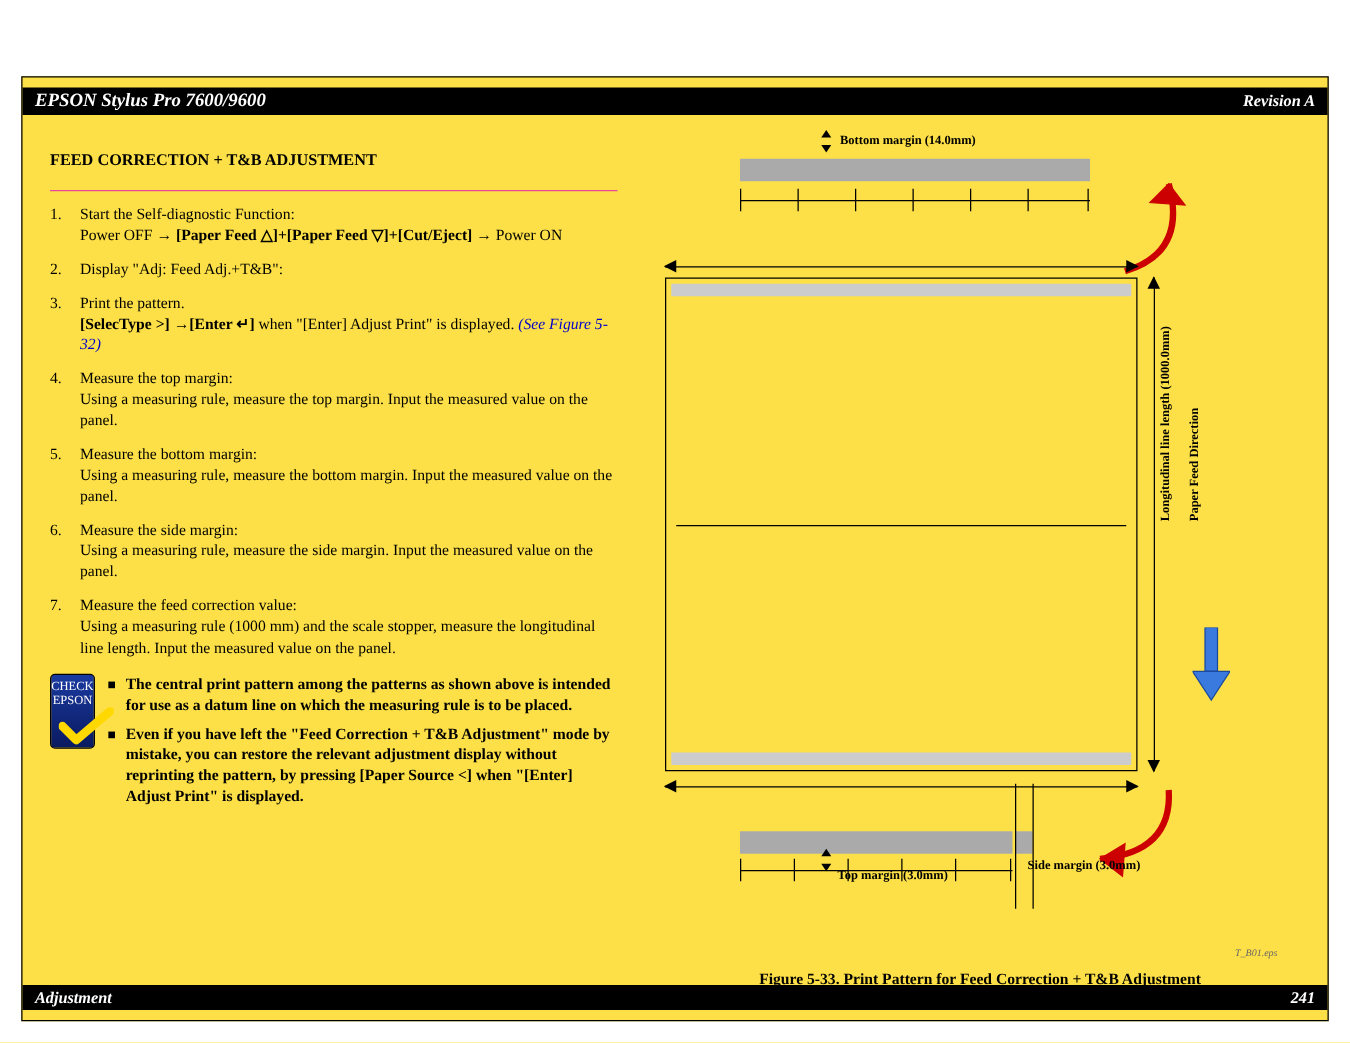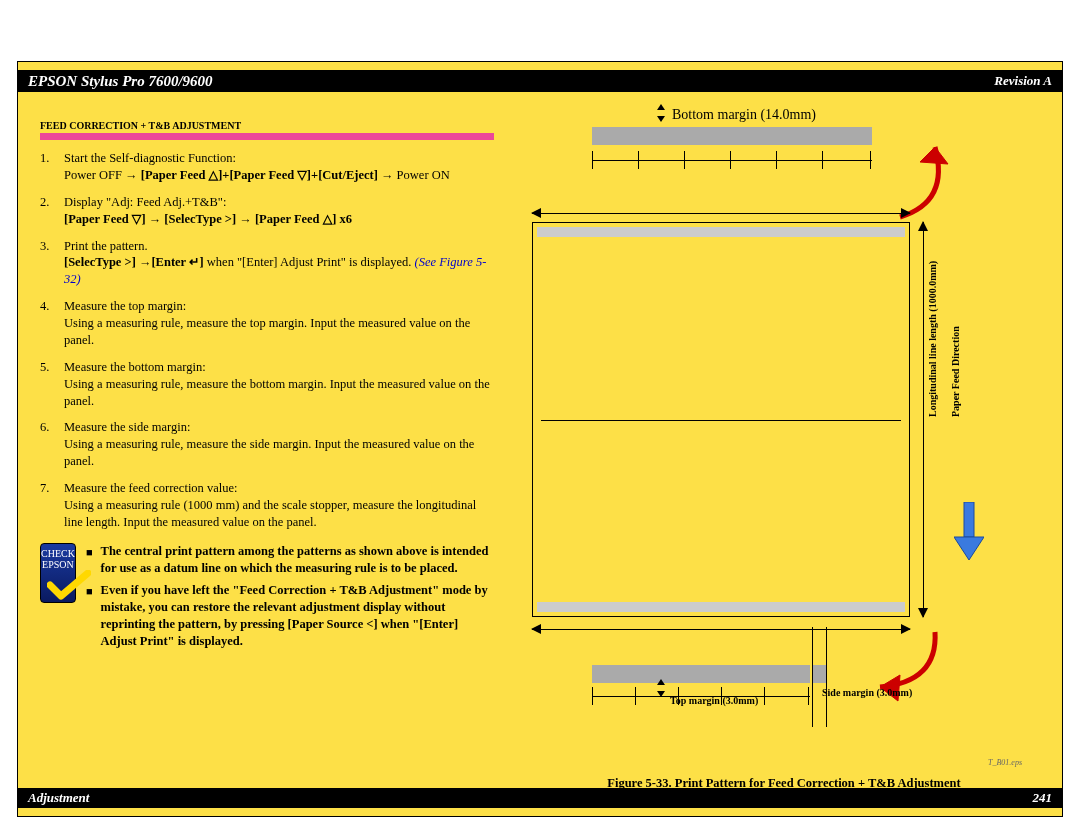--- a/index.html
+++ b/index.html
@@ -44,23 +44,23 @@
     padding: 18px 14px 0 22px;
     font-size: 12.5px;
   }
   .right-col {
     flex: 1;
     position: relative;
     padding: 5px 16px 0 14px;
   }
   .section-title {
     font-weight: bold;
-    font-size: 10px;
-    border-bottom: 7px solid #ec4899;
-    padding-bottom: 2px;
+    font-size: 13px;
+    border-bottom: 1px solid #ec4899;
+    padding-bottom: 16px;
     margin-bottom: 10px;
   }
   ol.steps { list-style: none; counter-reset: step; }
   ol.steps > li {
     counter-increment: step;
     position: relative;
     padding-left: 24px;
     margin-bottom: 10px;
     line-height: 1.35;
   }
@@ -151,21 +151,21 @@
     font-size:10px; font-weight:bold; white-space:nowrap;
   }
   
   .pbar {
     position:absolute; height:18px; background:#aaa;
   }
   .pbar.topbar { left:70px; width:280px; top:20px; }
   .pbar.botbar { left:70px; width:218px; top:558px; }
   .ticks { position:absolute; left:70px; height:18px; }
   .ticks .tline { position:absolute; top:0; bottom:0; border-left:1px solid #000;}
-  .lbl-bm { position:absolute; top:0px; left:150px; font-size:14px; font-weight:normal; white-space:nowrap;}
+  .lbl-bm { position:absolute; top:0px; left:150px; font-size:10px; font-weight:bold; white-space:nowrap;}
   .lbl-tm { position:absolute; top:588px; left:148px; font-size:10px; font-weight:bold; white-space:nowrap;text-align:right;}
   .lbl-sm { position:absolute; top:580px; left:300px; font-size:10px; font-weight:bold; white-space:nowrap; line-height:1.1;}
   .red-arrow {
     position:absolute; stroke:#c00; fill:#c00;
   }
   .blue-arrow {
     position:absolute;
   }
   
   .tinyv { position:absolute; width:10px; }
@@ -183,21 +183,20 @@
 
     <div class="left-col">
       <div class="section-title">FEED CORRECTION + T&amp;B ADJUSTMENT</div>
       <ol class="steps">
         <li>
           <span>Start the Self-diagnostic Function:</span><br>
           <span>Power OFF → </span><b>[Paper Feed △]+[Paper Feed ▽]+[Cut/Eject]</b><span> → Power ON</span>
         </li>
         <li>
           <span>Display "Adj: Feed Adj.+T&amp;B":</span><br>
-          <b>[Paper Feed ▽] → [SelecType &gt;] → [Paper Feed △] x6</b>
         </li>
         <li>
           <span>Print the pattern.</span><br>
           <b>[SelecType &gt;] →[Enter ↵]</b><span> when "[Enter] Adjust Print" is displayed.  </span>
           <span class="seefig">(See Figure 5-32)</span>
         </li>
         <li>
           <span>Measure the top margin:</span><br>
           <span>Using a measuring rule, measure the top margin. Input the measured value on the panel.</span>
         </li>

